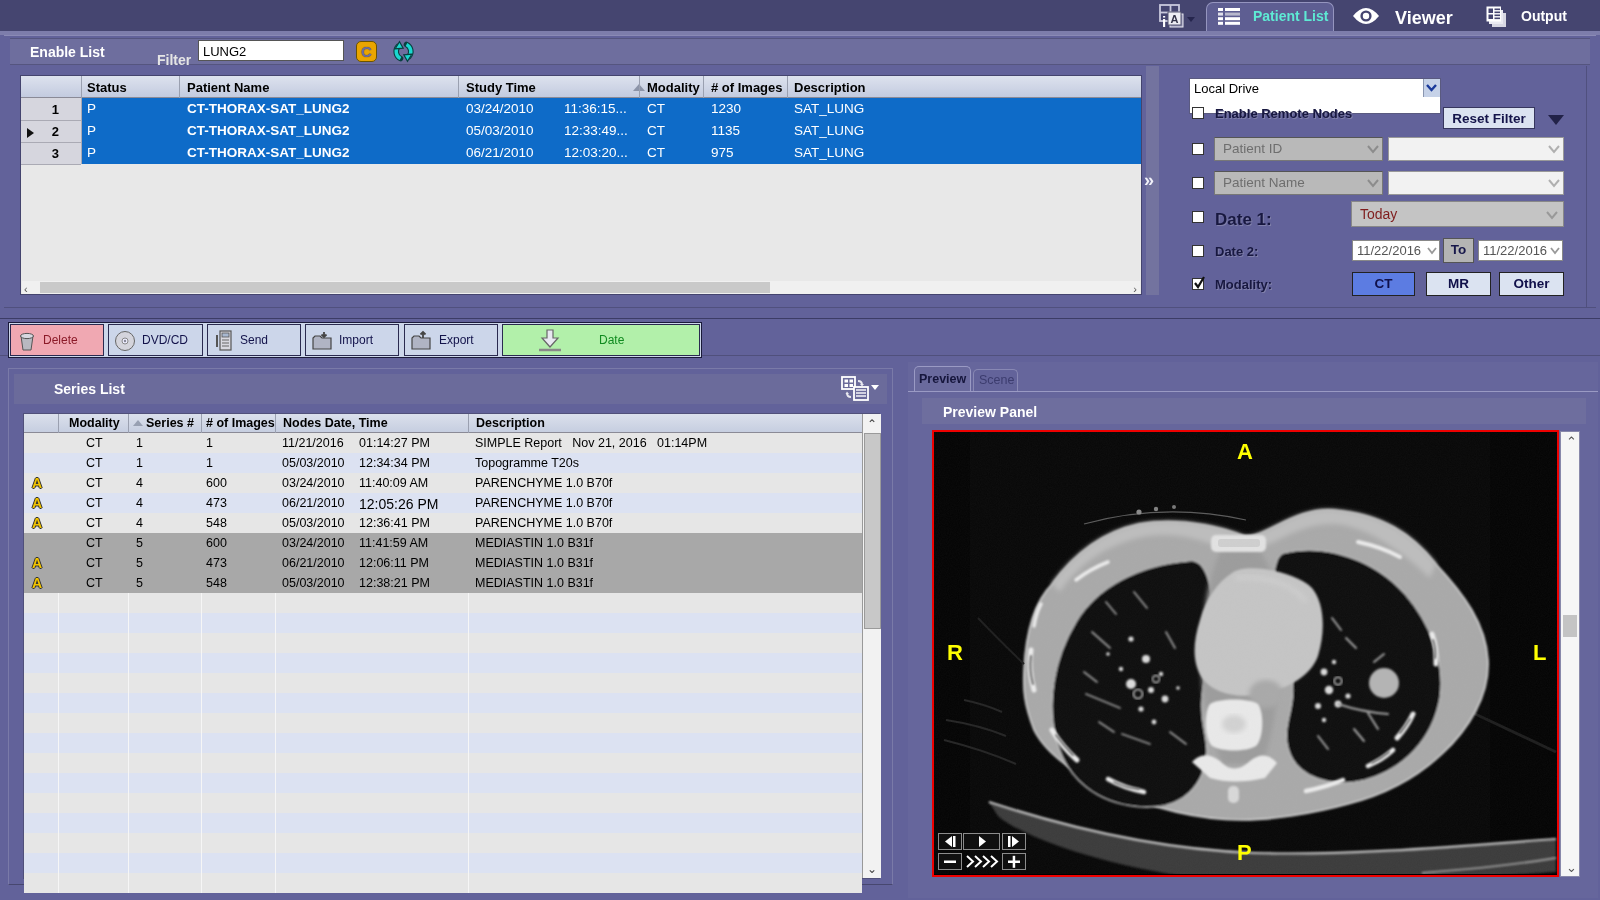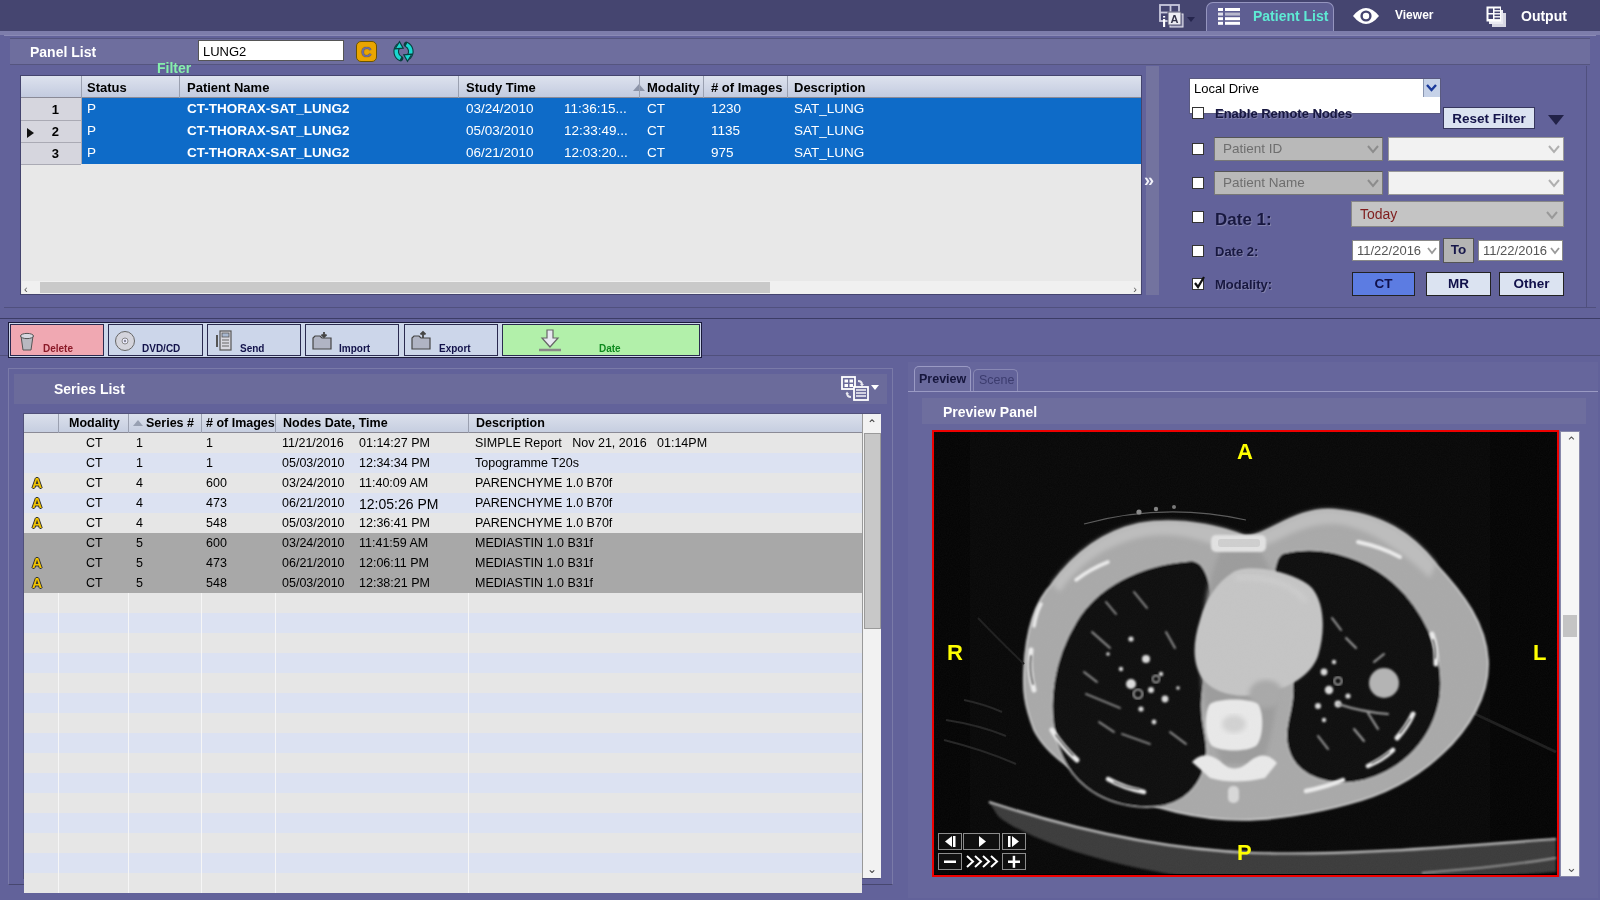--- a/index.html
+++ b/index.html
@@ -41,42 +41,42 @@
 </div>
 <div class="abs bold" style="left:1253px;top:8px;font-size:14px;color:#5eead4;">Patient List</div>
 
 <div class="abs" style="left:1353px;top:8px;width:26px;height:16px;">
 <svg width="26" height="16" viewBox="0 0 26 16">
 <path d="M 0 8 Q 6.5 0 13 0 Q 19.5 0 26 8 Q 19.5 16 13 16 Q 6.5 16 0 8 Z" fill="#ffffff"></path>
 <circle cx="13" cy="8" r="5.6" fill="#454570"></circle>
 <circle cx="13" cy="8" r="3.2" fill="#ffffff"></circle>
 </svg>
 </div>
-<div class="abs bold" style="left:1395px;top:8px;font-size:12px;color:#ffffff;">Viewer</div>
+<div class="abs bold" style="left:1395px;top:8px;font-size:18px;color:#ffffff;">Viewer</div>
 
 <div class="abs" style="left:1485px;top:5px;width:24px;height:24px;">
 <svg width="24" height="24" viewBox="0 0 24 24">
 <rect x="7" y="8" width="14" height="14" fill="#d8d8e4"></rect>
 <rect x="4" y="5" width="14" height="14" fill="#eaeaf2"></rect>
 <rect x="1.5" y="1.5" width="14.5" height="15" fill="#ffffff"></rect>
 <rect x="3.5" y="3.5" width="4.5" height="4.5" fill="#454570"></rect>
 <rect x="3.5" y="9.5" width="4.5" height="4.5" fill="#454570"></rect>
 <rect x="9.5" y="3.5" width="5.5" height="1.6" fill="#454570"></rect>
 <rect x="9.5" y="6.5" width="5.5" height="1.6" fill="#454570"></rect>
 <rect x="9.5" y="9.5" width="5.5" height="1.6" fill="#454570"></rect>
 <rect x="9.5" y="12.5" width="5.5" height="1.6" fill="#454570"></rect>
 </svg>
 </div>
 <div class="abs bold" style="left:1521px;top:8px;font-size:14px;color:#ffffff;">Output</div>
 
 <div class="abs" style="left:4px;top:35px;width:1592px;height:277px;background:#62629a;border-top:1px solid #8a8ab5;"></div>
 
 <div class="abs" style="left:10px;top:38px;width:1580px;height:27px;background:#6e6e9e;border-top:1px solid #55557f;border-bottom:1px solid #55557f;"></div>
-<div class="abs bold" style="left:30px;top:44px;font-size:14px;color:#ffffff;">Panel List</div>
-<div class="abs bold" style="left:157px;top:60px;font-size:14px;color:#86efac;">Filter</div>
+<div class="abs bold" style="left:30px;top:44px;font-size:14px;color:#ffffff;">Enable List</div>
+<div class="abs bold" style="left:157px;top:52px;font-size:14px;color:#e5e5e5;">Filter</div>
 <div class="abs" style="left:198px;top:40px;width:146px;height:21px;background:#ffffff;border:1px solid #555;">
 <div style="font-size:13px;color:#000;padding:3px 0 0 4px;">LUNG2</div>
   </div>
 <div class="abs" style="left:356px;top:41px;width:21px;height:21px;background:#eaa500;border:1px solid #6b5300;border-radius:5px;">
 <div class="bold" style="font-size:15px;color:#6e6e9e;text-align:center;margin-top:1px;text-shadow:0 0 1px #333;">C</div>
   </div>
 <div class="abs" style="left:392px;top:40px;width:23px;height:23px;">
 <svg width="23" height="23" viewBox="0 0 23 23">
 <g fill="none" stroke="#0a4040" stroke-width="5.6" stroke-linecap="round">
 <path d="M 8.5 18.5 A 7.8 7.8 0 0 1 6 6.5"></path>
@@ -294,21 +294,21 @@
   </div>
 <div class="abs btn" style="left:502px;top:324px;width:198px;background:#b2f0aa;">
   <svg width="30" height="26" viewBox="0 0 30 26" style="position:absolute;left:32px;top:3px;">
     <path d="M 12 2 L 18 2 L 18 10 L 23 10 L 15 19 L 7 10 L 12 10 Z" fill="#e8e8f0" stroke="#666" stroke-width="1.2"></path>
     <path d="M 4 22 L 26 22" stroke="#888" stroke-width="2.5"></path>
   </svg>
   <span class="bold" style="color:#0f8a1f;left:96px;">Date</span>
   </div>
 <style>
 .btn{height:32px;border:1px solid #2a2a50;}
-.btn span{position:absolute;top:18px;font-size:10px;font-weight:bold;}
+.btn span{position:absolute;top:8px;font-size:12px;font-weight:normal;}
 </style>
 
 <div class="abs" style="left:8px;top:368px;width:885px;height:517px;background:#62629a;border:1px solid #7a7aa8;border-bottom-color:#47476f;"></div>
 <div class="abs" style="left:14px;top:374px;width:873px;height:30px;background:#6b6b9b;"></div>
 <div class="abs bold" style="left:54px;top:381px;font-size:14px;color:#ffffff;">Series List</div>
 
 <div class="abs" style="left:841px;top:376px;width:38px;height:26px;">
 <svg width="38" height="26" viewBox="0 0 38 26">
 <rect x="1" y="1" width="13" height="12" fill="none" stroke="#fff" stroke-width="1.8"></rect>
 <rect x="3.5" y="3.5" width="3.5" height="3" fill="#fff"></rect>

